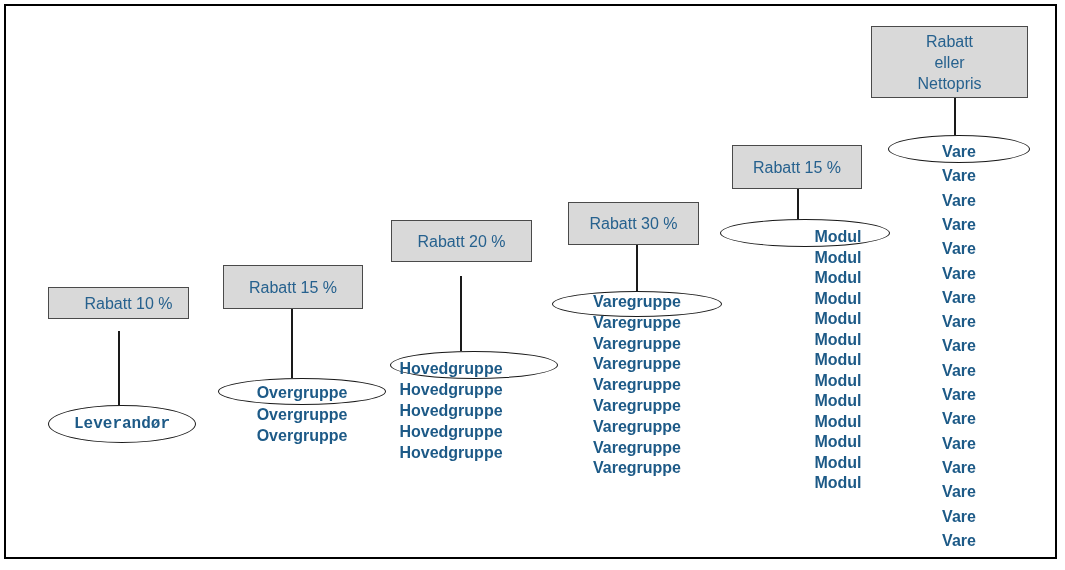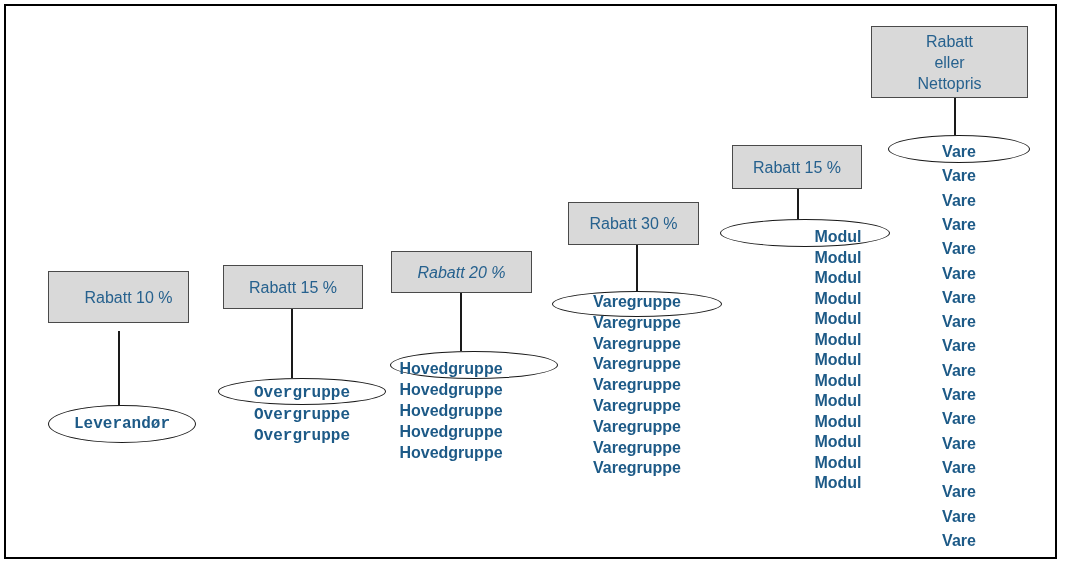--- a/index.html
+++ b/index.html
@@ -39,45 +39,45 @@
     color:var(--label-text,#1d5a87);
     font-weight:bold;font-size:16px;white-space:nowrap;
   }
 </style>
 </head>
 <body>
 
 <div class="frame"></div>
 
 <div>
-  <div class="box" style="left:48px;top:271px;width:141px;height:52px;padding-left:20px;">
+  <div class="box" style="left:48px;top:287px;width:141px;height:32px;padding-left:20px;">
     <span>Rabatt 10 %</span>
   </div>
   <div class="line" style="left:118px;top:331px;height:74px;"></div>
   <div class="ellipse" style="left:48px;top:405px;width:148px;height:38px;"></div>
   <div class="stack" style="left:27px;">
       <div class="lbl" style="top: 424px; font-family: Liberation Mono, monospace;">Leverandør</div>
     </div>
 </div>
 
 <div>
   <div class="box" style="left:223px;top:265px;width:140px;height:44px;">
     <span>Rabatt 15 %</span>
   </div>
   <div class="line" style="left:291px;top:309px;height:69px;"></div>
   <div class="ellipse" style="left:218px;top:378px;width:168px;height:27px;"></div>
-  <div class="stack" style="left:207px;font-family:Liberation Mono, monospace;">
+  <div class="stack" style="left:207px;">
       <div class="lbl" style="top: 393px;">Overgruppe</div>
       <div class="lbl" style="top: 414.5px;">Overgruppe</div>
       <div class="lbl" style="top: 436px;">Overgruppe</div>
     </div>
 </div>
 
 <div>
-  <div class="box" style="left:391px;top:251px;width:141px;height:42px;font-style:italic;">
+  <div class="box" style="left:391px;top:220px;width:141px;height:42px;">
     <span>Rabatt 20 %</span>
   </div>
   <div class="line" style="left:460px;top:276px;height:75px;"></div>
   <div class="ellipse" style="left:390px;top:351px;width:168px;height:28px;"></div>
   <div class="stack" style="left:356px;">
       <div class="lbl" style="top: 369px;">Hovedgruppe</div>
       <div class="lbl" style="top: 390.1px;">Hovedgruppe</div>
       <div class="lbl" style="top: 411.2px;">Hovedgruppe</div>
       <div class="lbl" style="top: 432.3px;">Hovedgruppe</div>
       <div class="lbl" style="top: 453.4px;">Hovedgruppe</div>

